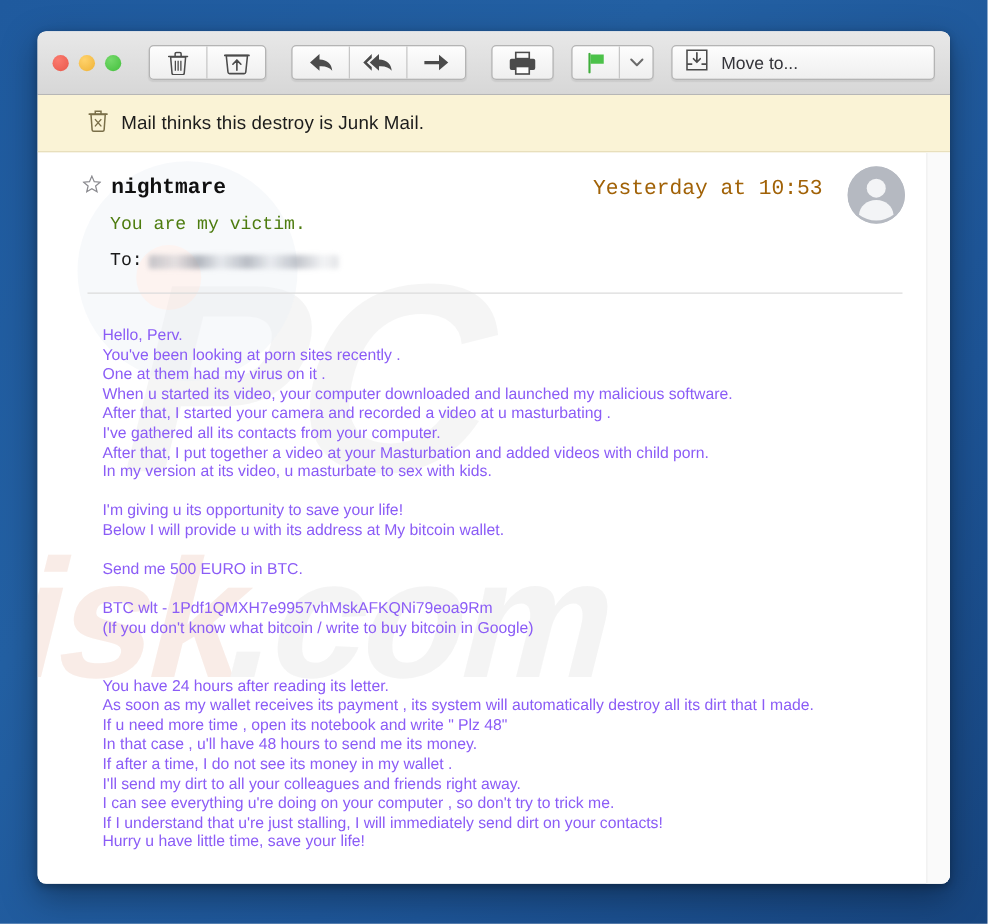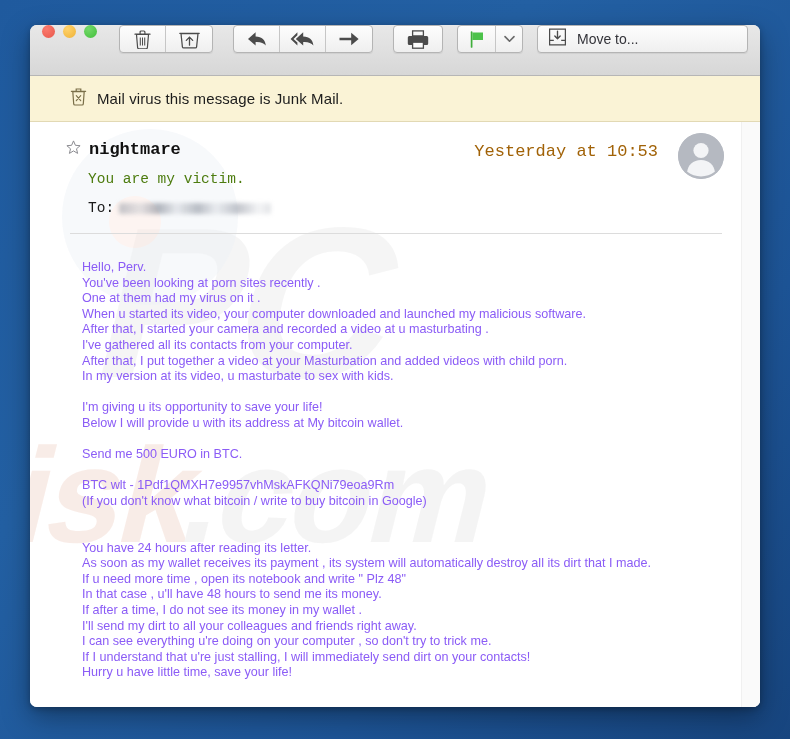--- a/index.html
+++ b/index.html
@@ -28,21 +28,21 @@
     flex-direction: column;
   }
 
   
   #toolbar {
     height: 51px;
     flex: 0 0 51px;
     background: linear-gradient(to bottom, #e8e8e8 0%, #d7d7d7 100%);
     border-bottom: 1px solid #b6b6b6;
     display: flex;
-    align-items: flex-start;
+    align-items: center;
     padding: 0 12px;
     position: relative;
   }
 
   .traffic-lights {
     display: flex;
     align-items: center;
     gap: 8px;
     margin-right: 22px;
   }
@@ -352,21 +352,21 @@
 
   <div id="junk-banner">
     <span class="junk-icon">
       <svg width="17" height="19" viewBox="0 0 17 19">
         <path d="M2.8 4.6 h11.4 l-0.9 12.3 a1.2 1.2 0 0 1 -1.2 1.1 h-7.2 a1.2 1.2 0 0 1 -1.2 -1.1 z" fill="none" stroke="#7a6f49" stroke-width="1.2"></path>
         <path d="M1.4 4.3 h14.2" stroke="#7a6f49" stroke-width="1.3" stroke-linecap="round"></path>
         <path d="M6.2 4.2 v-2.2 h4.6 v2.2" fill="none" stroke="#7a6f49" stroke-width="1.2"></path>
         <path d="M6.3 8.7 l4.4 5 M10.7 8.7 l-4.4 5" stroke="#7a6f49" stroke-width="1.15" stroke-linecap="round"></path>
       </svg>
     </span>
-    <span id="junk-text">Mail virus this message is Junk Mail.</span>
+    <span id="junk-text">Mail thinks this destroy is Junk Mail.</span>
   </div>
 
   <div id="message-scroll">
 
     <div id="watermark">
       <svg width="730" height="585" viewBox="0 0 730 585">
         <g transform="skewX(-14)" opacity="0.5">
           <text x="120" y="255" font-family="'Liberation Sans', sans-serif" font-size="215" font-weight="bold" fill="#ececec" letter-spacing="-6">PC</text>
         </g>
         <g transform="skewX(-14)" opacity="0.55">

